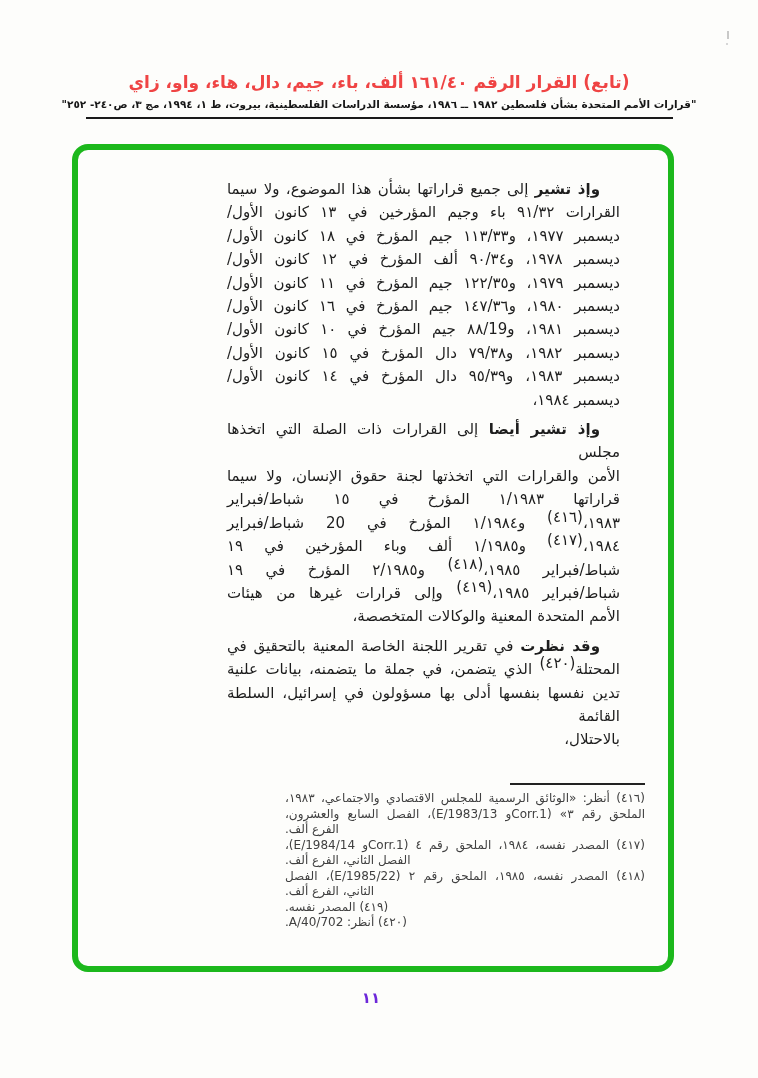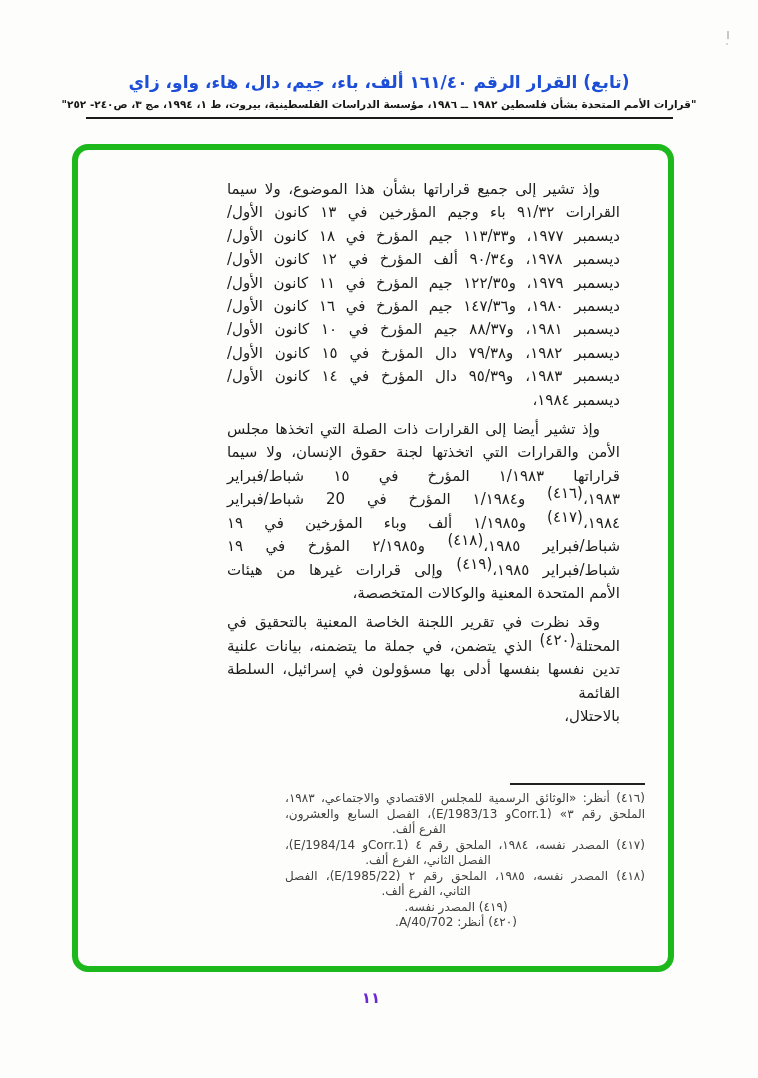--- a/index.html
+++ b/index.html
@@ -4,46 +4,46 @@
 <style>
   html,body{margin:0;padding:0;}
   body{
     width:758px;height:1078px;position:relative;overflow:hidden;
     background:#fdfdfb;color:#1c1c1c;
     font-family:"DejaVu Sans",sans-serif;
   }
   .page{position:absolute;inset:0;direction:rtl;}
   
   .header{padding-top:72px;text-align:center;}
-  .title{font-size:17px;font-weight:bold;color:#1d4ed8;letter-spacing:0;}
+  .title{font-size:17px;font-weight:bold;color:#ef4444;letter-spacing:0;}
   .cite{font-size:10.5px;font-weight:bold;color:#161616;margin-top:6px;}
   .header-rule{width:587px;margin:7px auto 0;border:0;border-top:2px solid #1a1a1a;height:0;}
   
   .corner-mark{position:absolute;top:31px;left:727px;width:2px;height:8px;background:#9f9f9f;opacity:.55;}
   .corner-mark::after{content:"";position:absolute;top:12px;left:-1px;width:2px;height:2px;background:#b8b8b8;}
   
   .frame{
     position:absolute;left:72px;top:144px;width:602px;height:828px;
     border:6px solid #1cb81c;border-radius:16px;box-sizing:border-box;
     background:transparent;
   }
   
   .textcol{position:absolute;top:28px;left:149px;right:48px;font-size:15px;line-height:23.4px;color:#1d1d1d;}
   .para{margin:0;}
   .para + .para{margin-top:6px;}
   .bl{white-space:normal;}
   .j{text-align:justify;text-align-last:justify;}
   .r{text-align:right;text-align-last:right;}
   .indent1{text-indent:20px;}
-  b.lead{font-weight:normal;}
+  b.lead{font-weight:bold;}
   sup.fnmark{font-size:15px;line-height:0;vertical-align:6px;}
   
   .fnblock{position:absolute;top:633px;right:23px;left:207px;font-size:12px;line-height:15.5px;color:#404040;}
   .fnrule{width:135px;border:0;border-top:2px solid #222;height:0;margin:0 0 6px 0;}
-  .fnl{text-align:center;}
+  .fnl{text-align:left;}
   .fnj{text-align:justify;text-align-last:justify;}
   .fi-hang{margin-right:0;}
   .fi-deep1{margin-right:92px;}
   .fi-deep2{margin-right:74px;}
   .fi-deep3{margin-right:78px;}
   .fi-m{margin-right:18px;}
   
   .pageno{position:absolute;top:989px;left:0;width:742px;text-align:center;font-size:15px;font-weight:bold;color:#6d28d9;letter-spacing:2px;}
 </style>
 </head>
@@ -62,21 +62,21 @@
   <div class="frame">
     <div class="textcol">
 
       <div class="para">
         <div class="bl j indent1"><b class="lead">وإذ تشير</b><span> إلى جميع قراراتها بشأن هذا الموضوع، ولا سيما</span></div>
         <div class="bl j">القرارات ٩١/٣٢ باء وجيم المؤرخين في ١٣ كانون الأول/</div>
         <div class="bl j">ديسمبر ١٩٧٧، و١١٣/٣٣ جيم المؤرخ في ١٨ كانون الأول/</div>
         <div class="bl j">ديسمبر ١٩٧٨، و٩٠/٣٤ ألف المؤرخ في ١٢ كانون الأول/</div>
         <div class="bl j">ديسمبر ١٩٧٩، و١٢٢/٣٥ جيم المؤرخ في ١١ كانون الأول/</div>
         <div class="bl j">ديسمبر ١٩٨٠، و١٤٧/٣٦ جيم المؤرخ في ١٦ كانون الأول/</div>
-        <div class="bl j">ديسمبر ١٩٨١، و٨٨/٣٧ جيم المؤرخ في ١٠ كانون الأول/</div>
+        <div class="bl j">ديسمبر ١٩٨١، و٨٨/19 جيم المؤرخ في ١٠ كانون الأول/</div>
         <div class="bl j">ديسمبر ١٩٨٢، و٧٩/٣٨ دال المؤرخ في ١٥ كانون الأول/</div>
         <div class="bl j">ديسمبر ١٩٨٣، و٩٥/٣٩ دال المؤرخ في ١٤ كانون الأول/</div>
         <div class="bl r">ديسمبر ١٩٨٤،</div>
       </div>
 
       <div class="para">
         <div class="bl j indent1"><b class="lead">وإذ تشير أيضا</b><span> إلى القرارات ذات الصلة التي اتخذها مجلس</span></div>
         <div class="bl j">الأمن والقرارات التي اتخذتها لجنة حقوق الإنسان، ولا سيما</div>
         <div class="bl j">قراراتها ١/١٩٨٣ المؤرخ في ١٥ شباط/فبراير</div>
         <div class="bl j"><span>١٩٨٣،</span><sup class="fnmark">(٤١٦)</sup><span> و١/١٩٨٤ المؤرخ في 20 شباط/فبراير</span></div>

